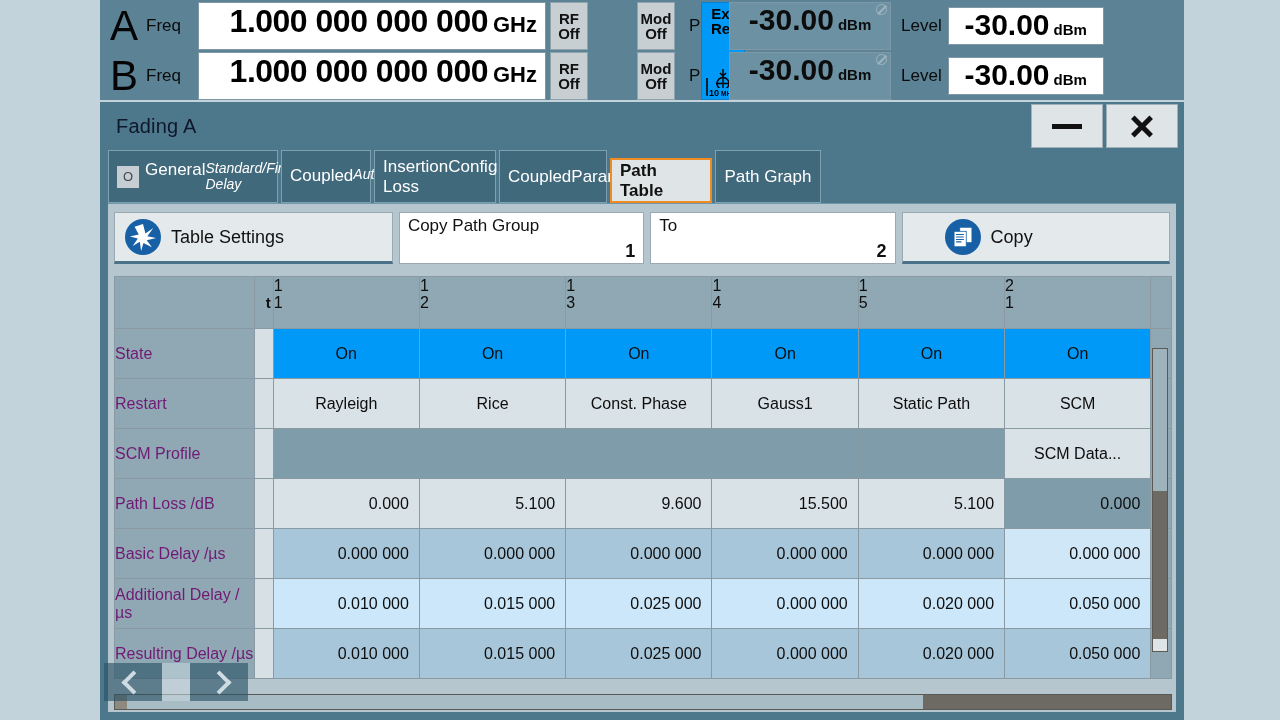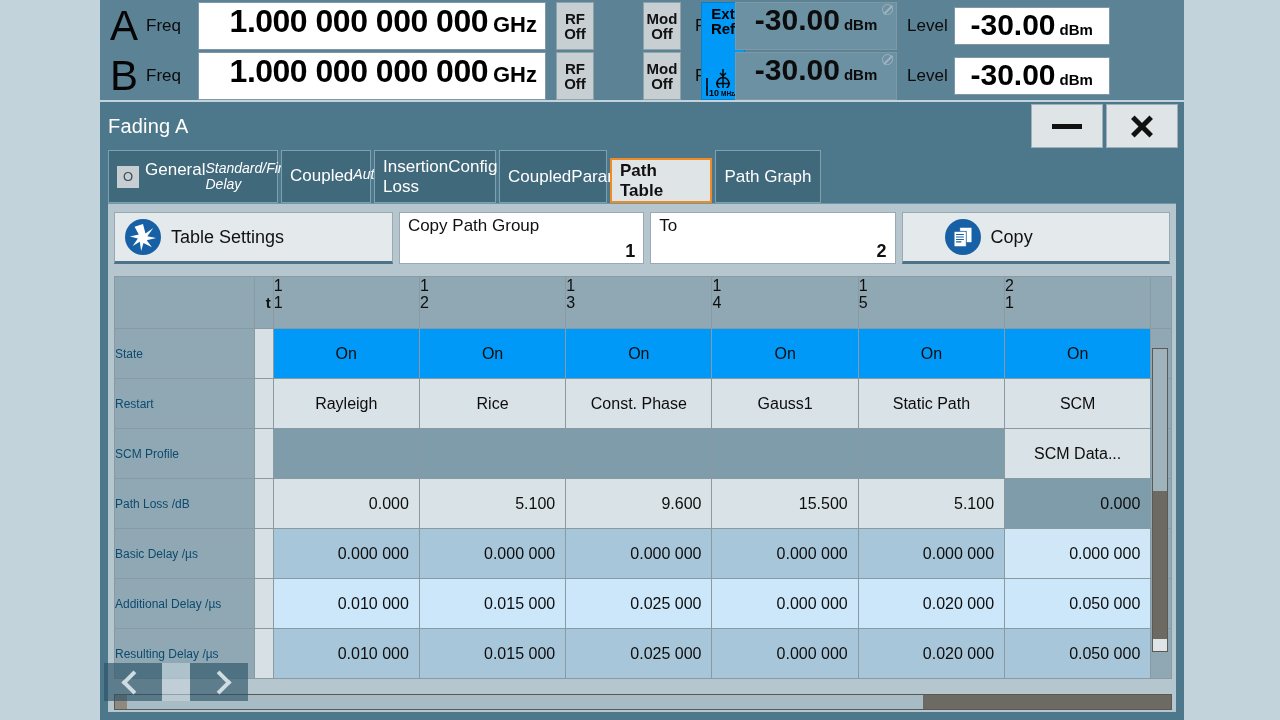--- a/index.html
+++ b/index.html
@@ -31,21 +31,21 @@
   }
   .freqbox {
     flex: 0 0 348px; background: #ffffff; border: 1px solid #7e98a6;
     display: flex; align-items: baseline; justify-content: flex-end;
     padding: 0 8px 2px 0; overflow: hidden;
   }
   .freqbox .val { font-size: 32px; font-weight: 700; color: #000; letter-spacing: -0.5px; }
   .freqbox .unit { font-size: 22px; font-weight: 700; color: #000; margin-left: 5px; }
 
   .statbtn {
-    width: 38px; margin-left: 10px; background: #c8cfd3; border: 1px solid #8fa3ad;
+    width: 38px; margin-left: 4px; background: #c8cfd3; border: 1px solid #8fa3ad;
     display: flex; flex-direction: column; align-items: center; justify-content: center;
     font-size: 15px; font-weight: 700; color: #111; line-height: 1.02;
   }
   .extref {
     width: 44px; margin-left: 5px; background: #0099f7; border: 1px solid #0b7fc9;
     display: flex; flex-direction: column; align-items: center; justify-content: flex-start;
     color: #000; font-size: 15px; font-weight: 700; line-height: 1.02;
     padding-top: 3px; position: relative;
   }
   .extref-sym { position: absolute; bottom: 2px; left: 3px; width: 36px; height: 28px; }
@@ -71,21 +71,21 @@
   .lvlbox .val { font-size: 30px; font-weight: 700; color: #000; }
   .lvlbox .unit { font-size: 15px; font-weight: 700; color: #000; margin-left: 4px; }
 
   
   .window {
     position: absolute; left: 100px; top: 102px; width: 1084px; height: 618px;
     background: #4d788c;
   }
   .titlebar { height: 48px; display: flex; align-items: center; position: relative; }
   .wtitle {
-    font-size: 20px; color: #ffffff; padding-left: 8px; letter-spacing: .2px; text-align: right;
+    font-size: 20px; color: #0f172a; padding-left: 16px; letter-spacing: .2px; text-align: right;
   }
   .wbtns { position: absolute; right: 6px; top: 2px; display: flex; gap: 3px; }
   .wbtn {
     width: 72px; height: 44px; background: #dfe4e7; border: 1px solid #9fb0b9;
     display: flex; align-items: center; justify-content: center;
   }
   .min-glyph { width: 30px; height: 5px; background: #111; }
   .x-glyph { position: relative; width: 26px; height: 26px; }
   .x-glyph:before, .x-glyph:after {
     content:""; position:absolute; left:0; top:11px; width:26px; height:5px; background:#111;
@@ -151,21 +151,21 @@
   .tbl { width: 100%; border-collapse: collapse; table-layout: fixed; }
   .tbl td, .tbl th { padding: 0; border: 1px solid #8a9aa3; }
   .hdr-blank { background: #8fa8b3; }
   .hdr-col {
     background: #8fa8b3; color: #0e0e0e; font-size: 16px; font-weight: 400;
     text-align: left; vertical-align: top; padding: 3px 0 0 5px; line-height: 1.08;
     height: 52px; border-right: 1px solid #ffffff;
   }
   .hdr-col span { display:block; }
   .rowlbl {
-    background: #8fa8b3; color: #0c4a6e; font-size: 12px; text-align: left;
+    background: #8fa8b3; color: #701a75; font-size: 16px; text-align: left;
     padding-left: 6px; font-weight: 400; height: 50px;
   }
   .subcol { background: #d7e0e4; width: 18px; }
   .cell { font-size: 16px; color: #0d0d0d; text-align: center; height: 50px; }
   .cell.num { text-align: right; padding-right: 10px; font-weight: 400; }
   .c-state  { background: #0099f7; color: #0d0d0d; font-weight: 400; }
   .c-prof   { background: #d9e2e6; }
   .c-scm-empty { background: #7e9ca9; }
   .c-scm    { background: #d9e2e6; }
   .c-loss   { background: #d9e2e6; }

